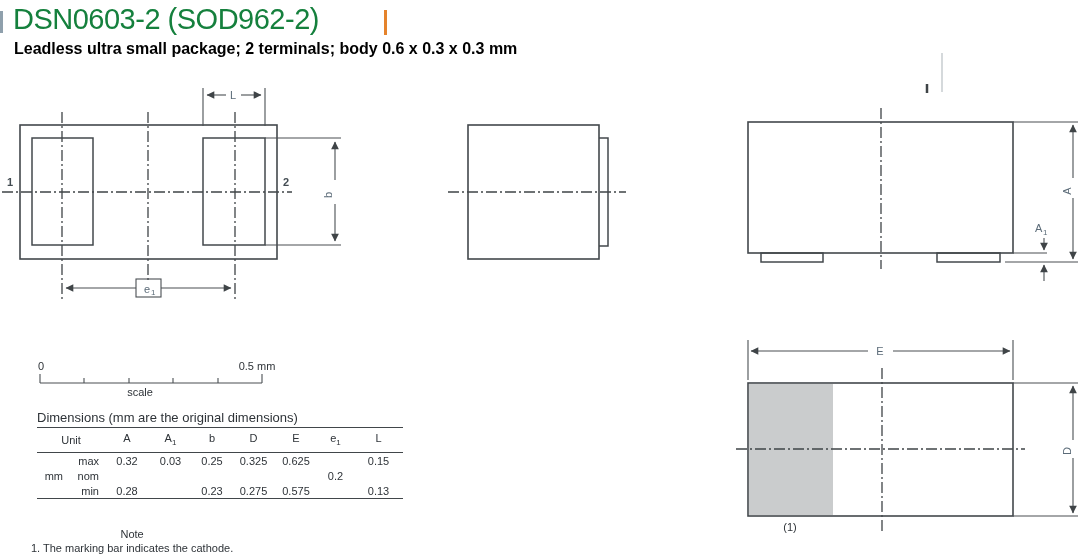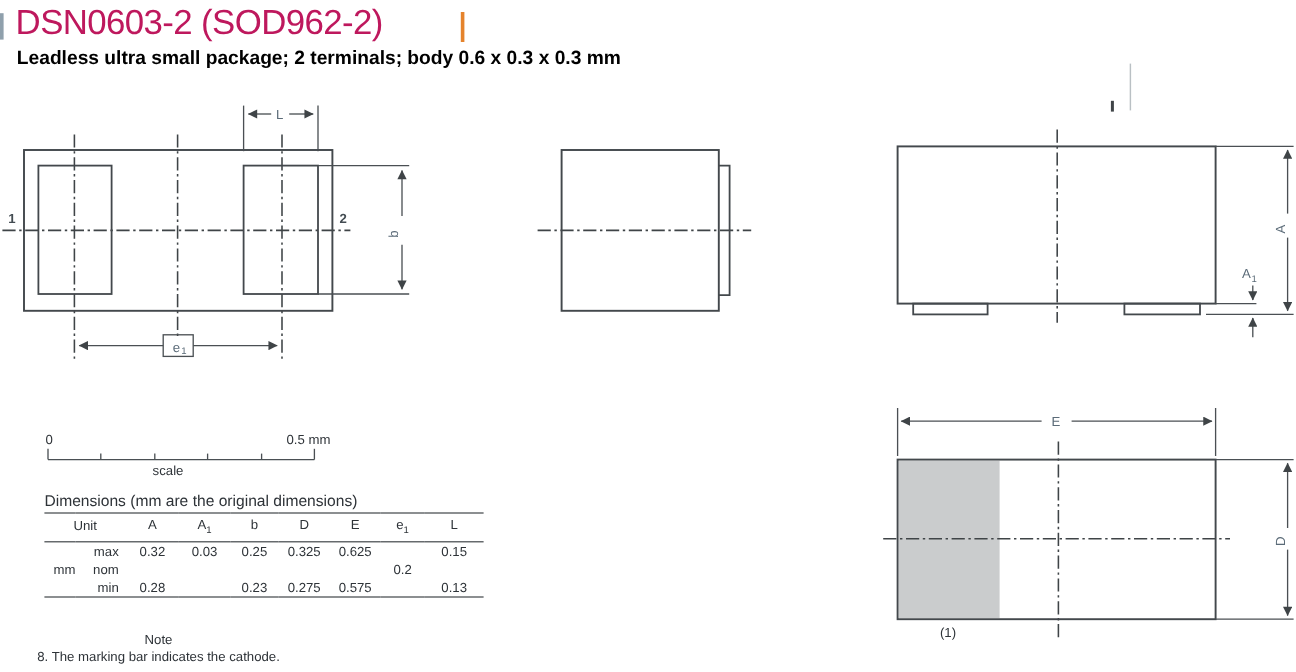--- a/index.html
+++ b/index.html
@@ -5,21 +5,21 @@
   html,body{margin:0;padding:0;}
   body{
     width:1080px;height:560px;position:relative;overflow:hidden;
     background:#ffffff;font-family:"Liberation Sans",sans-serif;
     -webkit-font-smoothing:antialiased;
   }
   .abs{position:absolute;}
   
   #title{
     left:13px;top:3px;font-size:29px;letter-spacing:-.5px;
-    color:#be185d;white-space:nowrap;
+    color:#15803d;white-space:nowrap;
   }
   #title-accent{left:384px;top:10px;width:3px;height:25px;background:#e5832c;}
   #edge-sliver{left:0;top:11px;width:3px;height:22px;background:#8fa0ac;}
   #subtitle{
     left:14px;top:40px;font-size:16px;font-weight:bold;color:#000000;
     white-space:nowrap;letter-spacing:0;
   }
   
   svg{position:absolute;overflow:visible;}
   svg text{font-family:"Liberation Sans",sans-serif;}
@@ -222,14 +222,14 @@
         <td>0.575</td>
         <td></td>
         <td>0.13</td>
       </tr>
     </tbody>
   </table>
 </div>
 
 <div class="abs" id="note-block">
   <div>Note</div>
-  <div>8. The marking bar indicates the cathode.</div>
+  <div>1. The marking bar indicates the cathode.</div>
 </div>
 
 </body></html>

